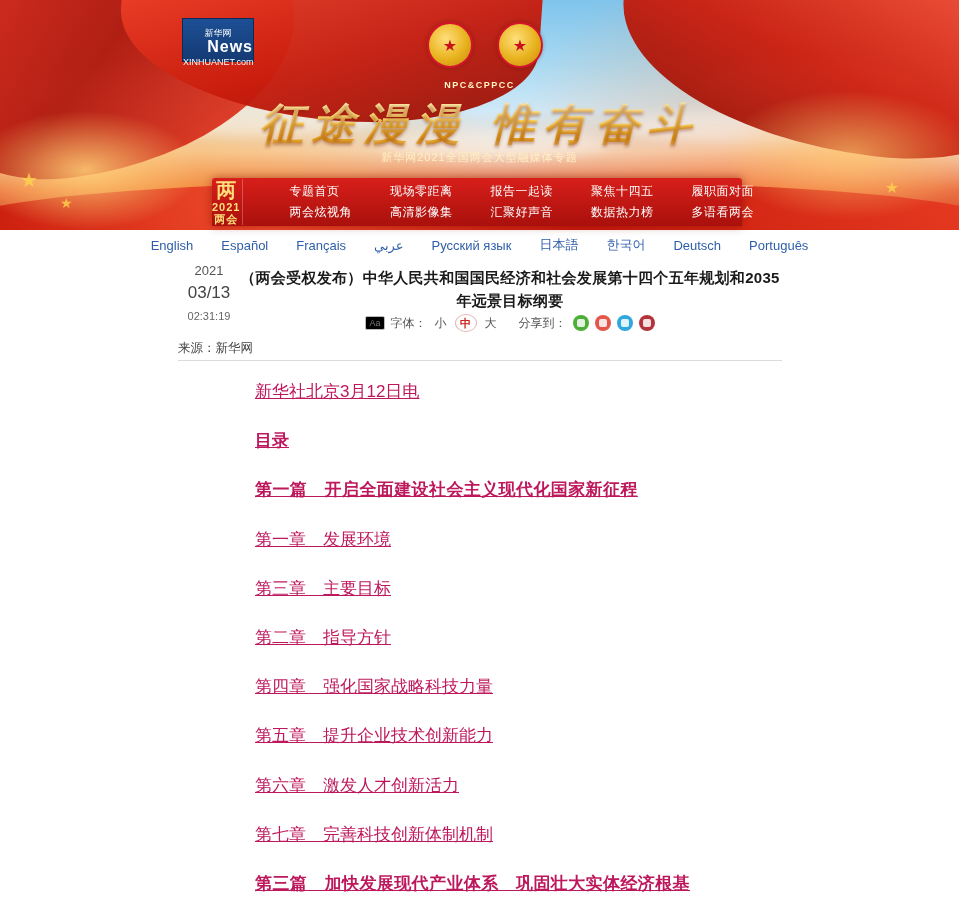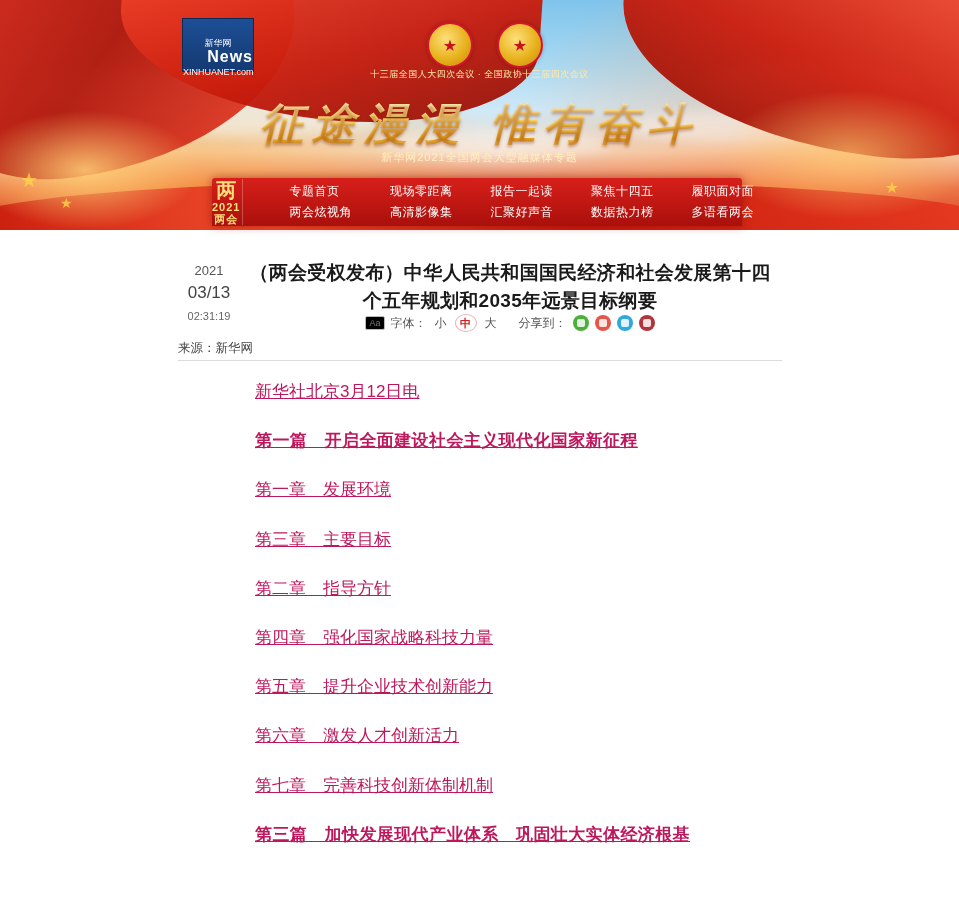--- a/index.html
+++ b/index.html
@@ -80,27 +80,27 @@
     color: #ffd34d;
     opacity: .8;
     font-size: 20px;
     line-height: 1;
   }
 
   
   .logo-box {
     position: absolute;
     left: 182px; top: 18px;
-    width: 72px; height: 54px;
+    width: 72px; height: 44px;
     background: linear-gradient(to bottom, #1d4f96, #143a72);
     border: 1px solid #0d2a57;
     color: #fff;
     font-size: 9px;
     text-align: center;
-    padding-top: 19px;
+    padding-top: 9px;
     box-sizing: border-box;
     line-height: 1.15;
   }
   .logo-box .big { font-size: 16px; font-weight: bold; letter-spacing: 1px; text-align: right; }
 
   
   .emblem {
     position: absolute;
     width: 42px; height: 42px;
     border-radius: 50%;
@@ -228,24 +228,24 @@
     text-align: center;
     color: #555;
     line-height: 1.45;
   }
   .datebox .yy { font-size: 13px; }
   .datebox .md { font-size: 17px; color:#444; }
   .datebox .tt { font-size: 11px; color:#666; margin-top: 4px;}
 
   .headline {
     position: absolute;
-    left: 240px; top: 246px;
+    left: 240px; top: 257px;
     width: 540px;
     text-align: center;
-    font-size: 19px;
+    font-size: 15px;
     font-weight: bold;
     color: #1a1a1a;
     line-height: 1.5;
     letter-spacing: .3px;
   }
 
   .toolrow {
     position: absolute;
     left: 240px; top: 314px;
     width: 540px;
@@ -342,21 +342,21 @@
 
     <div class="logo-box">
       <div>新华网</div>
       <div class="big">News</div>
       <div>XINHUANET.com</div>
     </div>
 
     <div class="emblem emblem-1"></div>
     <div class="emblem emblem-2"></div>
 
-    <div class="banner-sub1">十三届全国人大四次会议 · 全国政协十三届四次会议</div>
+    <div class="banner-sub2">NPC&amp;CPPCC</div>
     <div class="banner-title">征途漫漫 惟有奋斗</div>
     <div class="banner-title2">新华网2021全国两会大型融媒体专题</div>
   </div>
 
   <div class="navbar">
     <div class="nav-logo">
       <div class="n1">两</div>
       <div class="n2"><span>2021</span><span>两会</span></div>
     </div>
     <div class="nav-cols">
@@ -376,20 +376,31 @@
         <a href="#">聚焦十四五</a>
         <a href="#">数据热力榜</a>
       </div>
       <div class="nav-col">
         <a href="#">履职面对面</a>
         <a href="#">多语看两会</a>
       </div>
     </div>
   </div>
 
+  <div class="langbar">
+    <a href="#">English</a>
+    <a href="#">Español</a>
+    <a href="#">Français</a>
+    <a href="#">عربي</a>
+    <a href="#">Русский язык</a>
+    <a href="#">日本語</a>
+    <a href="#">한국어</a>
+    <a href="#">Deutsch</a>
+    <a href="#">Português</a>
+  </div>
 
   <div class="datebox">
     <div class="yy">2021</div>
     <div class="md">03/13</div>
     <div class="tt">02:31:19</div>
   </div>
 
   <h1 class="headline">（两会受权发布）中华人民共和国国民经济和社会发展第十四个五年规划和2035年远景目标纲要</h1>
 
   <div class="toolrow">
@@ -403,20 +414,21 @@
     <span class="sbtn wb"></span>
     <span class="sbtn qz"></span>
     <span class="sbtn more"></span>
   </div>
 
   <div class="source">来源：新华网</div>
   <div class="hr"></div>
 
   <div class="body">
     <p class="p-lead">新华社北京3月12日电</p>
+    <p class="p-toc">目录</p>
 
     <p class="p-part">第一篇　开启全面建设社会主义现代化国家新征程</p>
     <p class="p-chapter">第一章　发展环境</p>
     <p class="p-chapter">第三章　主要目标</p>
     <p class="p-chapter">第二章　指导方针</p>
     <p class="p-chapter">第四章　强化国家战略科技力量</p>
     <p class="p-chapter">第五章　提升企业技术创新能力</p>
     <p class="p-chapter">第六章　激发人才创新活力</p>
     <p class="p-chapter">第七章　完善科技创新体制机制</p>
     <p class="p-part">第三篇　加快发展现代产业体系　巩固壮大实体经济根基</p>

